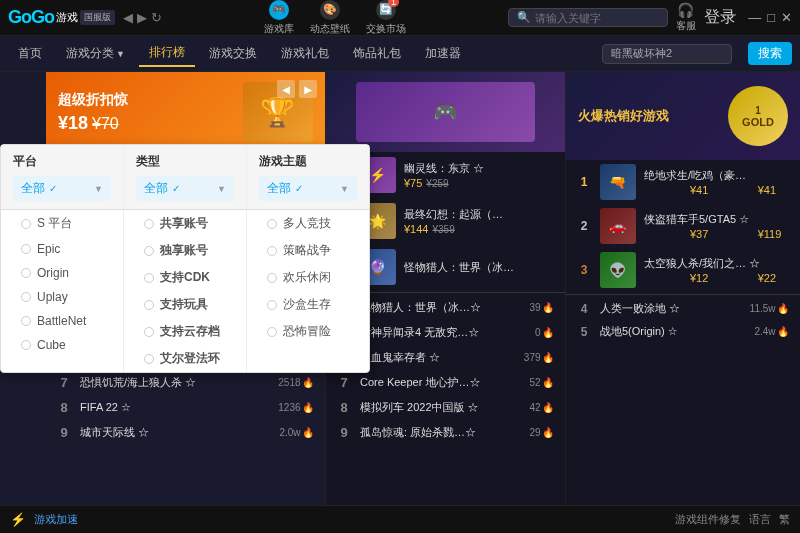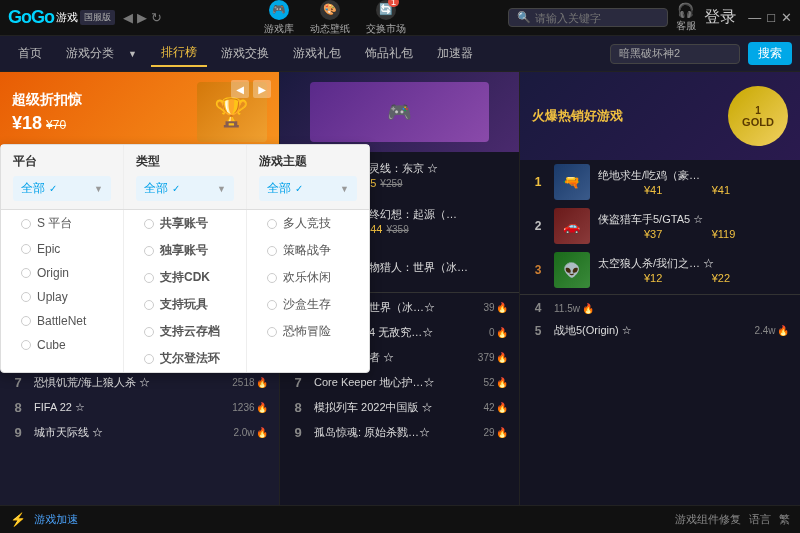--- a/index.html
+++ b/index.html
@@ -11,21 +11,21 @@
     .top-nav-item { display: flex; flex-direction: column; align-items: center; color: #aaa; font-size: 10px; cursor: pointer; gap: 2px; }
     .top-nav-item .icon-circle { width: 20px; height: 20px; border-radius: 50%; background: #333; display: flex; align-items: center; justify-content: center; font-size: 11px; }
     .icon-wrap { position: relative; display: inline-block; }
     .search-bar { display: flex; align-items: center; background: #2a2a3e; border: 1px solid #444; border-radius: 4px; padding: 2px 8px; width: 160px; }
     .search-bar input { background: none; border: none; outline: none; color: #aaa; font-size: 11px; width: 100%; }
 
     
     .nav-bar { background: #1a1a2e; height: 36px; display: flex; align-items: center; padding: 0 8px; gap: 4px; border-bottom: 1px solid #222; }
     .nav-item { color: #bbb; padding: 4px 10px; cursor: pointer; font-size: 12px; white-space: nowrap; }
     .nav-item.active { color: #f0c040; border-bottom: 2px solid #f0c040; }
-    .search-right { margin-left: auto; display: flex; align-items: center; gap: 8px; }
+    .search-right { margin-left: auto; display: flex; align-items: center; gap: 16px; }
     .search-input-nav { background: #2a2a3e; border: 1px solid #444; border-radius: 4px; color: #aaa; font-size: 11px; padding: 3px 8px; width: 130px; outline: none; }
     .search-btn { background: #00a8e8; color: #fff; border: none; border-radius: 4px; padding: 3px 10px; cursor: pointer; font-size: 12px; }
 
     
     .promo-banner { background: linear-gradient(135deg, #e85d04, #f7931e); height: 80px; display: flex; align-items: center; justify-content: space-between; padding: 8px 12px; position: relative; }
 
     
     .dropdown-overlay { position: absolute; top: 72px; left: 0; width: 370px; background: #fff; border: 1px solid #ddd; border-radius: 4px; z-index: 100; box-shadow: 0 4px 12px rgba(0,0,0,0.3); display: flex; flex-direction: column; }
     .dropdown-header { display: flex; background: #f5f5f5; border-bottom: 1px solid #ddd; }
     .dropdown-col { flex: 1; padding: 8px 12px; }
@@ -121,45 +121,45 @@
   <span style="color:#ccc;font-size:16px;cursor:pointer;">登录</span>
   <div style="display:flex;gap:6px;color:#aaa;font-size:13px;margin-left:4px;">
     <span style="cursor:pointer;">—</span>
     <span style="cursor:pointer;">□</span>
     <span style="cursor:pointer;">✕</span>
   </div>
 </div>
 
 <div class="nav-bar">
   <span class="nav-item">首页</span>
-  <span class="nav-item" style="display:flex;align-items:center;gap:14px;">
+  <span class="nav-item" style="display:flex;align-items:center;gap:2px;">
     <span>游戏分类</span>
     <span style="font-size:9px;">▼</span>
   </span>
   <span class="nav-item active">排行榜</span>
   <span class="nav-item">游戏交换</span>
   <span class="nav-item">游戏礼包</span>
   <span class="nav-item">饰品礼包</span>
   <span class="nav-item">加速器</span>
   <div class="search-right">
     <input type="text" class="search-input-nav" value="暗黑破坏神2" style="">
     <button class="search-btn">搜索</button>
   </div>
 </div>
 
-<div style="display:flex;height:calc(533px - 72px - 28px);position:relative;">
+<div style="display:flex;height:calc(533px - 72px - 28px);position:relative;padding-left:46px;">
 
   <div style="width:280px;background:#1a1a2e;border-right:1px solid #222;overflow:hidden;position:relative;">
 
     <div class="promo-banner">
       <div>
         <div style="color:#fff;font-size:14px;font-weight:bold;">超级折扣惊</div>
         <div style="display:flex;align-items:baseline;gap:4px;margin-top:4px;">
           <span style="color:#fff;font-size:18px;font-weight:bold;">¥18</span>
-          <span style="color:#ffe;text-decoration:line-through;font-size:12px;">¥70</span>
+          <span style="color:#ffe;text-decoration:line-through;font-size:16px;">¥70</span>
         </div>
       </div>
       <div style="width:70px;height:60px;background:linear-gradient(135deg,#d4780a,#f0a030);border-radius:4px;display:flex;align-items:center;justify-content:center;">
         <span style="font-size:28px;">🏆</span>
       </div>
       <div class="nav-arrows" style="position:absolute;top:8px;right:8px;">
         <button class="nav-arrow">◀</button>
         <button class="nav-arrow">▶</button>
       </div>
     </div>
@@ -414,20 +414,23 @@
             <span class="h-rank-price orig">¥22</span>
           </div>
         </div>
       </div>
     </div>
     <div class="separator"></div>
 
     <div>
       <div class="hot-rank-item">
         <span class="h-rank-num normal">4</span>
+        <div class="h-rank-info">
+          <div class="h-rank-name">人类一败涂地 ☆</div>
+        </div>
         <span class="h-rank-count">
             <span>11.5w</span>
             <span class="fire-icon">🔥</span>
           </span>
       </div>
       <div class="hot-rank-item">
         <span class="h-rank-num normal">5</span>
         <div class="h-rank-info">
           <div class="h-rank-name">战地5(Origin) ☆</div>
         </div>

